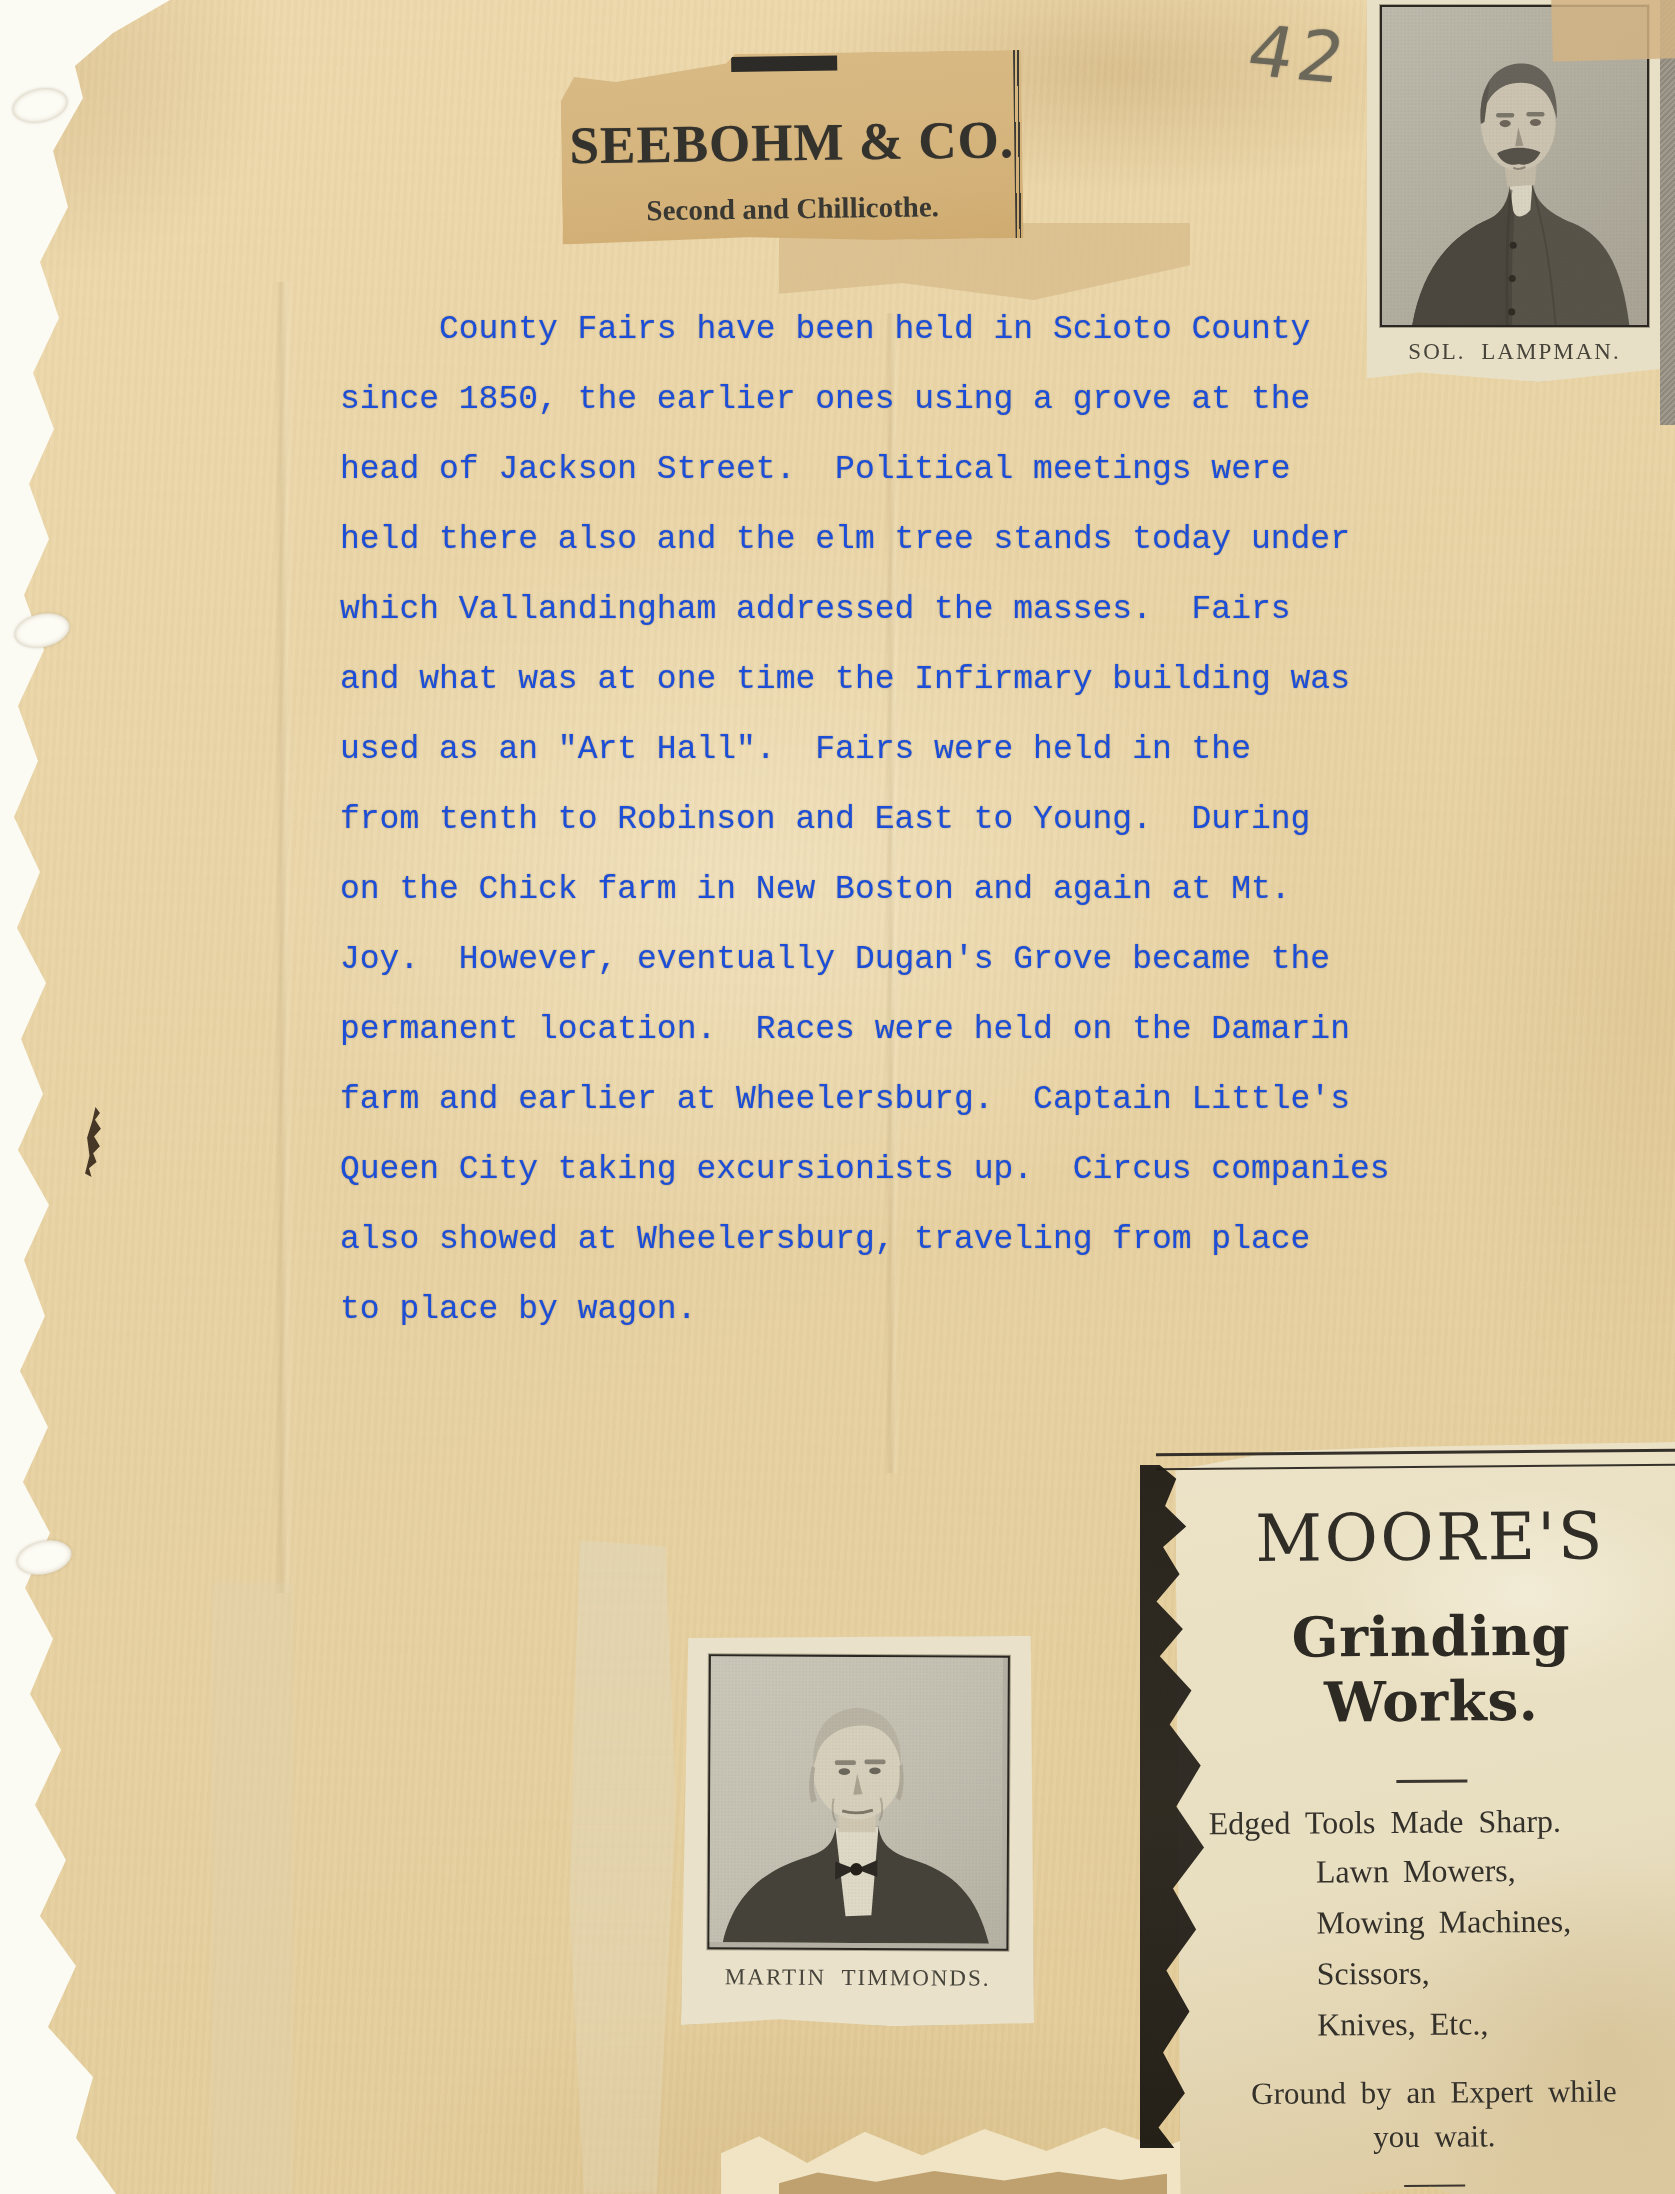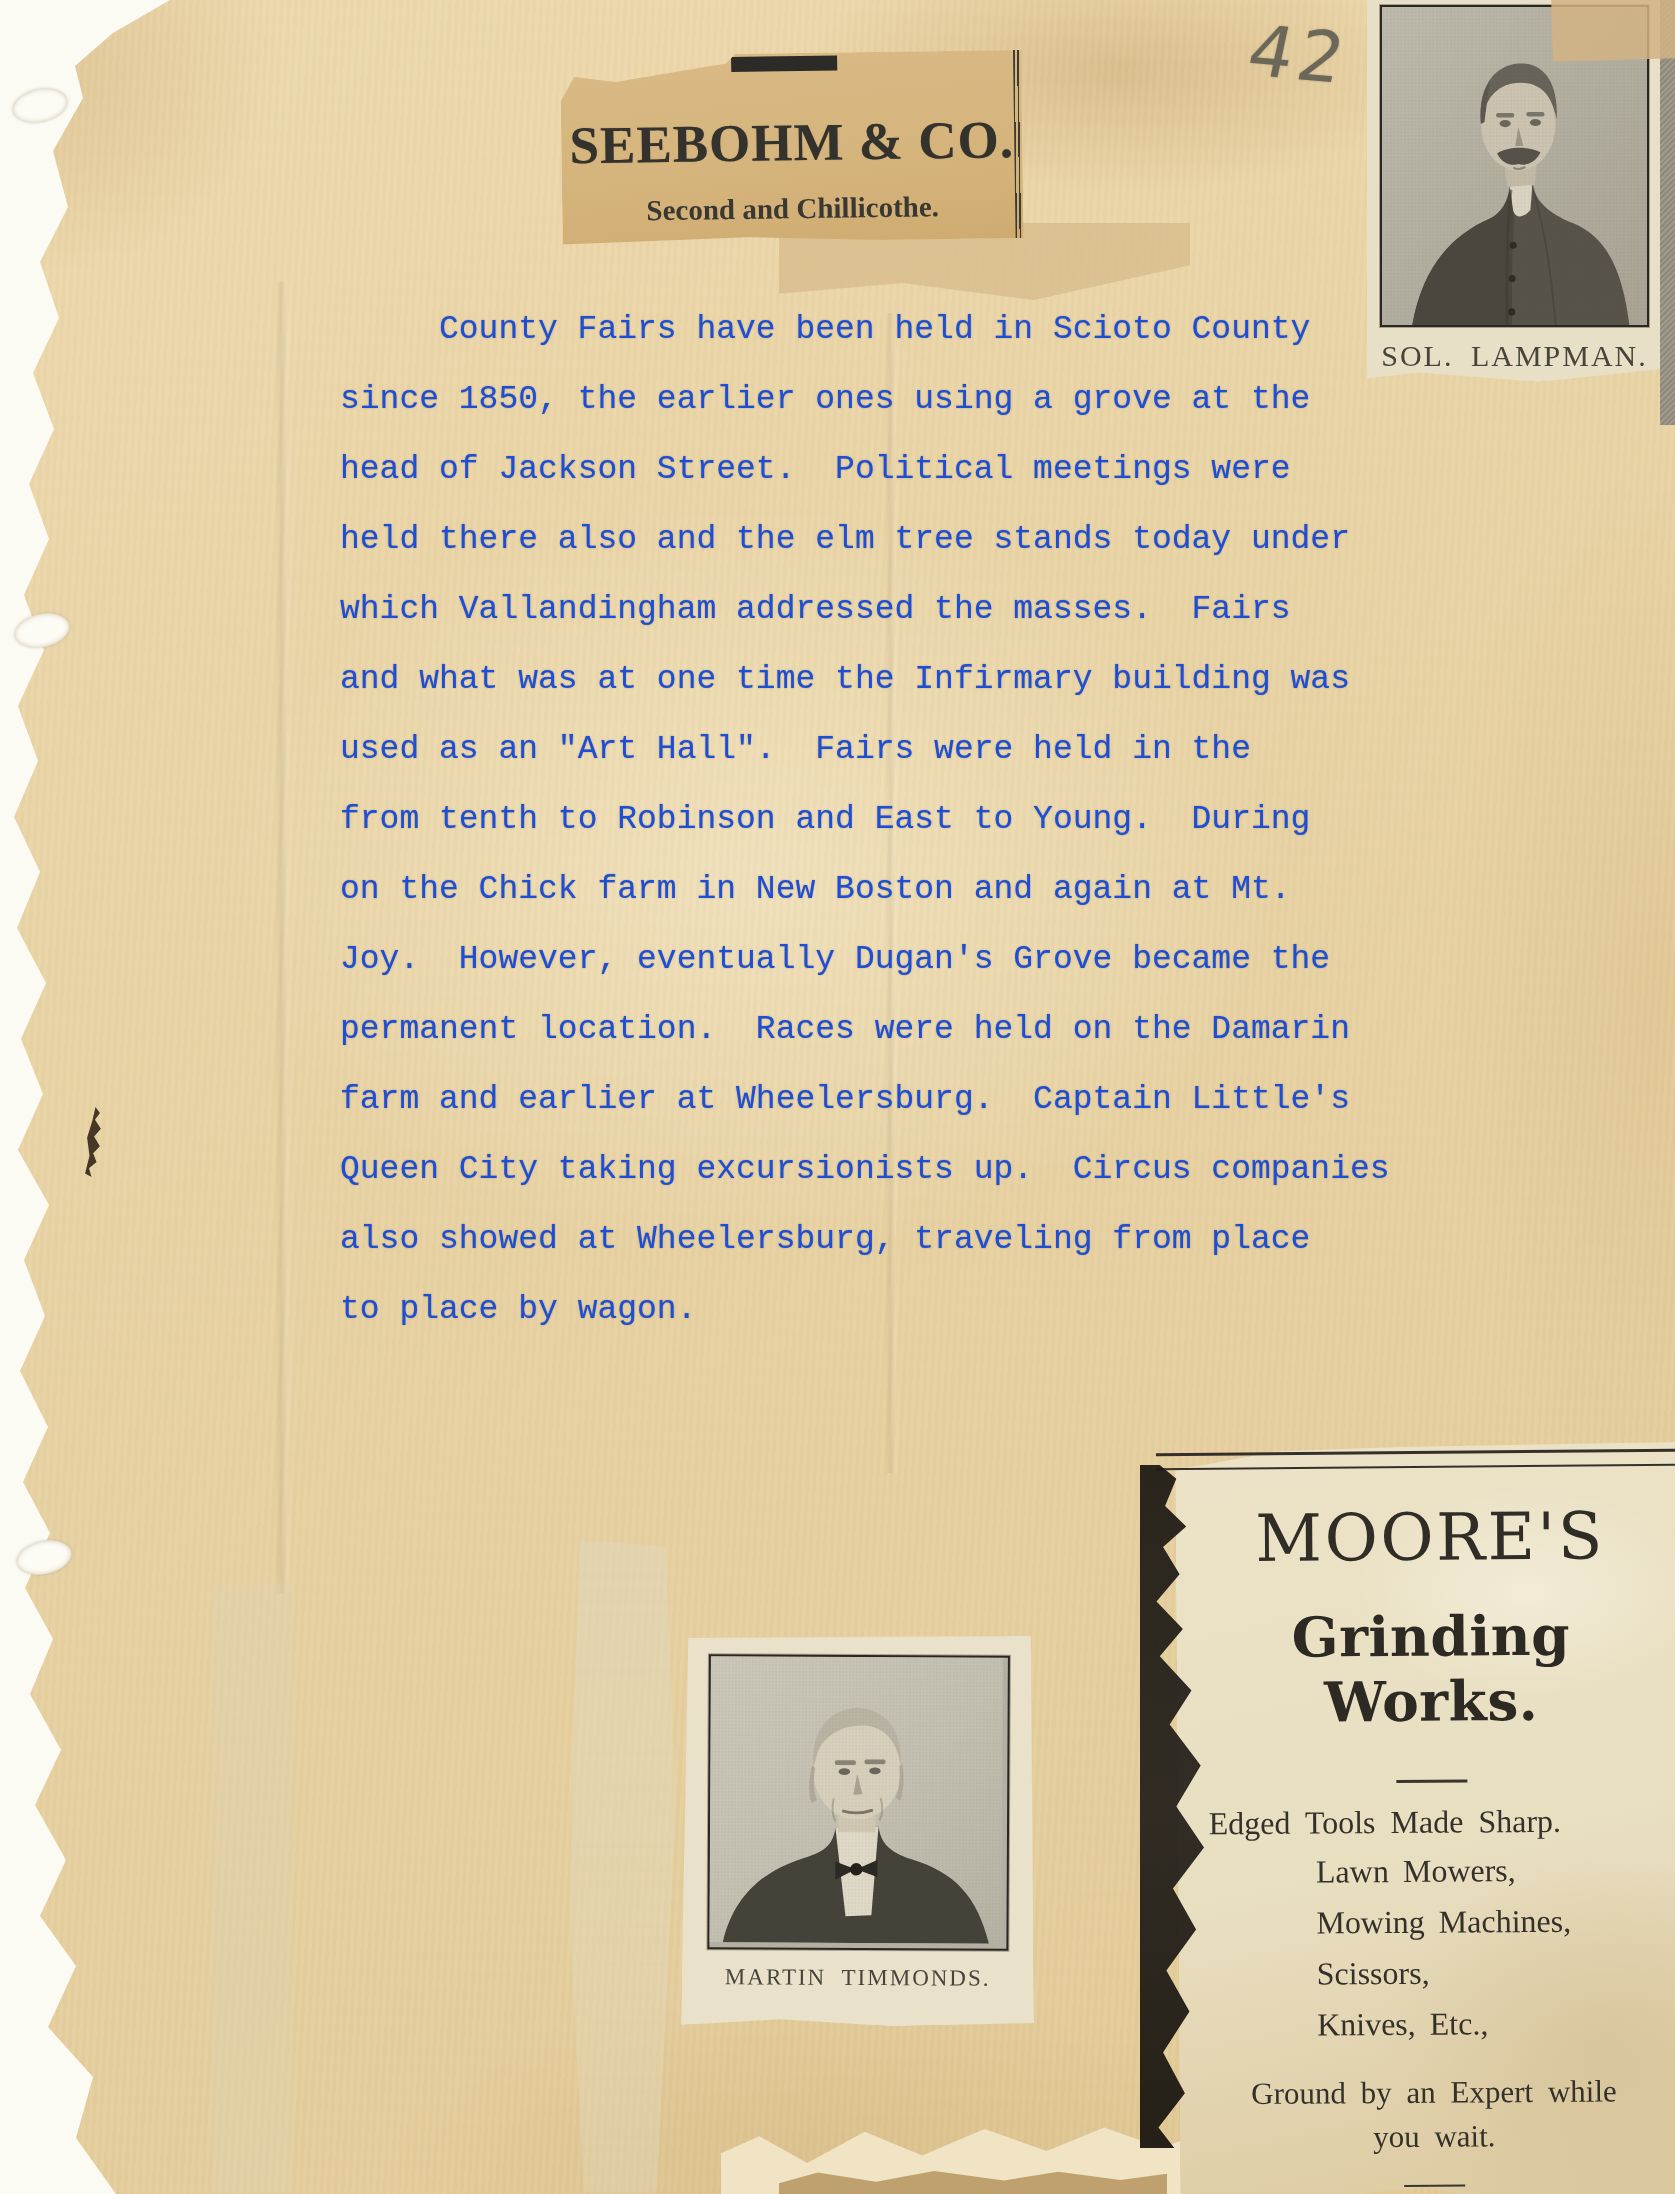--- a/index.html
+++ b/index.html
@@ -61,21 +61,21 @@
   #seebohm .rule-v{position:absolute;right:2px;top:0;bottom:0;width:6px;
     background:linear-gradient(90deg,#3d3a34 0 1.5px,transparent 1.5px 4px,#3d3a34 4px 5.5px,transparent 5.5px);}
   #seebohm .name{margin-top:59px;text-align:center;font-weight:bold;font-size:53px;
     letter-spacing:1px;color:#34322d;text-shadow:0 0 1px rgba(52,50,45,.4);}
   #seebohm .addr{margin-top:20px;text-align:center;font-weight:bold;font-size:29px;color:#3a3832;}
   
   .photo-clip{position:absolute;box-shadow:1px 2.5px 8px rgba(90,65,30,.28);}
   .photo-frame{border:2.5px solid #2a2722;box-shadow:0 0 0 1px rgba(125,116,98,.6);background:#b3afa2;}
   .photo-frame svg{display:block;}
   .caption{text-align:center;color:#47443c;letter-spacing:2px;word-spacing:8px;
-    font-size:30px;font-family:"Liberation Serif",serif;}
+    font-size:23px;font-family:"Liberation Serif",serif;}
   #lampman{left:1367px;top:0;width:295px;height:382px;background:#e8e0c6;
     clip-path:polygon(0 0,100% 0,100% 96.5%,58% 100%,18% 97.5%,0 99%);}
   #lampman .photo-frame{margin:5px auto 0;width:265px;height:318px;}
   #lampman .caption{margin-top:12px;}
   #timmonds{left:682px;top:1635px;width:353px;height:391px;background:#e9e1c9;transform:rotate(0.3deg);
     clip-path:polygon(1.5% 1%,98.5% 0,100% 99%,60% 100%,28% 98.4%,0 100%);}
   #timmonds .photo-frame{margin:20px auto 0;width:297px;height:291px;}
   #timmonds .caption{margin-top:15px;font-size:23px;}
   
   #mooresRules{position:absolute;left:1156px;top:1451px;width:520px;height:12px;z-index:8;

